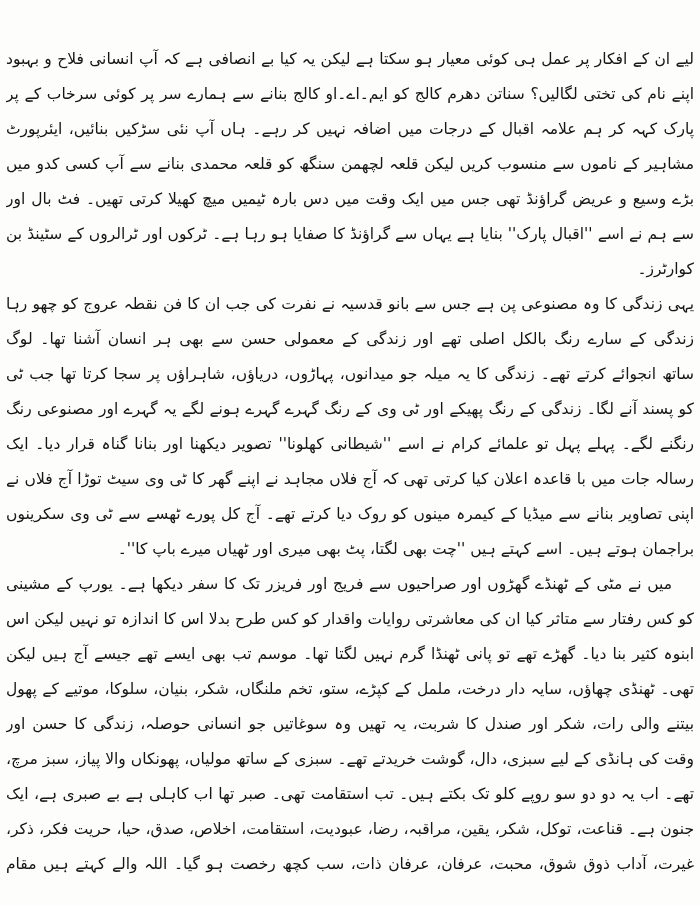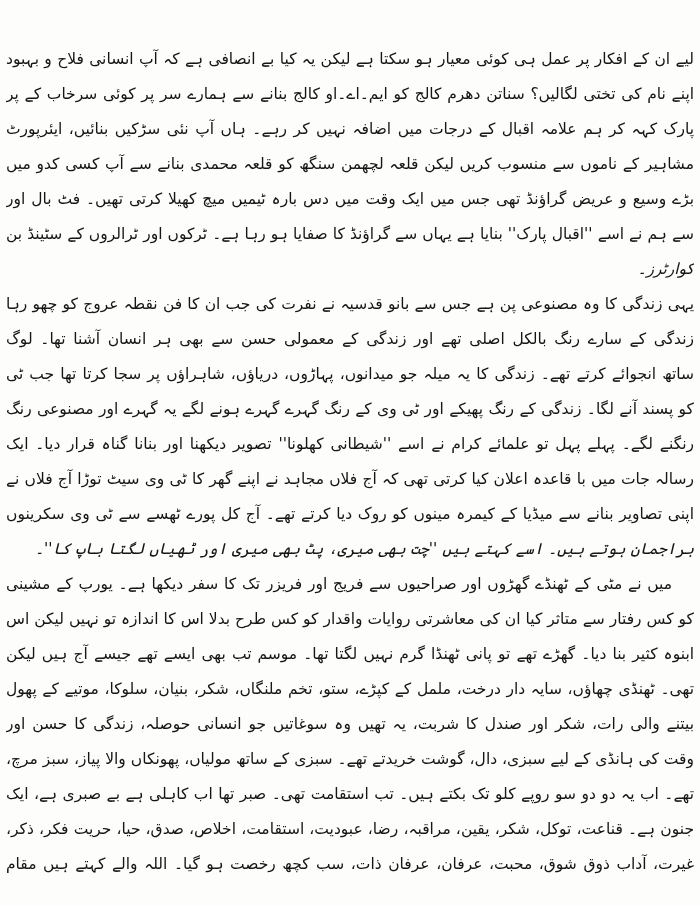--- a/index.html
+++ b/index.html
@@ -24,21 +24,21 @@
   .para { margin: 0; padding: 0; }
   .line {
     height: 35px;
     line-height: 35px;
     overflow: hidden;
     text-align: justify;
     text-align-last: justify;
     white-space: normal;
   }
   
-  .line.end { text-align-last: right; font-style: italic; }
+  .line.end { text-align-last: right; }
   
   .para:nth-child(3) .line:first-child { text-indent: 22px; }
 </style>
 </head>
 <body>
 
 <div class="page" style="background: rgb(253, 253, 252); color: rgb(21, 21, 21);">
   <div class="doc-body">
       <div class="para">
         <div class="line">لیے ان کے افکار پر عمل ہی کوئی معیار ہو سکتا ہے لیکن یہ کیا بے انصافی ہے کہ آپ انسانی فلاح و بہبود کے لیے کیے گئے غیر مسلموں کے کاموں پر</div>
@@ -50,21 +50,21 @@
         <div class="line end">کوارٹرز۔</div>
       </div>
       <div class="para">
         <div class="line">یہی زندگی کا وہ مصنوعی پن ہے جس سے بانو قدسیہ نے نفرت کی جب ان کا فن نقطہ عروج کو چھو رہا تھا۔ ان دنوں ٹی وی کی وبا نہیں پھیلی تھی</div>
         <div class="line">زندگی کے سارے رنگ بالکل اصلی تھے اور زندگی کے معمولی حسن سے بھی ہر انسان آشنا تھا۔ لوگ معمولی خوشی کو بھی اس کی پوری معنویت کے</div>
         <div class="line">ساتھ انجوائے کرتے تھے۔ زندگی کا یہ میلہ جو میدانوں، پہاڑوں، دریاؤں، شاہراؤں پر سجا کرتا تھا جب ٹی وی کی سکرین پر منتقل ہوا تو انسانوں</div>
         <div class="line">کو پسند آنے لگا۔ زندگی کے رنگ پھیکے اور ٹی وی کے رنگ گہرے گہرے ہونے لگے یہ گہرے اور مصنوعی رنگ آہستہ آہستہ معاشرے کو اپنے رنگ میں</div>
         <div class="line">رنگنے لگے۔ پہلے پہل تو علمائے کرام نے اسے ''شیطانی کھلونا'' تصویر دیکھنا اور بنانا گناہ قرار دیا۔ ایک جہادی تنظیم تو ''دور جہاد'' میں اپنے</div>
         <div class="line">رسالہ جات میں با قاعدہ اعلان کیا کرتی تھی کہ آج فلاں مجاہد نے اپنے گھر کا ٹی وی سیٹ توڑا آج فلاں نے توڑا۔ اس تنظیم کے کمانڈر صاحبان</div>
         <div class="line">اپنی تصاویر بنانے سے میڈیا کے کیمرہ مینوں کو روک دیا کرتے تھے۔ آج کل پورے ٹھسے سے ٹی وی سکرینوں اور اخبارات کے صفحات پر</div>
-        <div class="line end">براجمان ہوتے ہیں۔ اسے کہتے ہیں ''چت بھی میری، پٹ بھی میری اور ٹھیاں لگتا باپ کا''۔</div>
+        <div class="line end">براجمان ہوتے ہیں۔ اسے کہتے ہیں ''چت بھی لگتا، پٹ بھی میری اور ٹھیاں میرے باپ کا''۔</div>
       </div>
       <div class="para">
         <div class="line">میں نے مٹی کے ٹھنڈے گھڑوں اور صراحیوں سے فریج اور فریزر تک کا سفر دیکھا ہے۔ یورپ کے مشینی انقلاب نے وہاں کی معاشرتی زندگی</div>
         <div class="line">کو کس رفتار سے متاثر کیا ان کی معاشرتی روایات واقدار کو کس طرح بدلا اس کا اندازہ تو نہیں لیکن اس انقلاب نے ہمیں انسانوں سے حیوانوں کا</div>
         <div class="line">ابنوہ کثیر بنا دیا۔ گھڑے تھے تو پانی ٹھنڈا گرم نہیں لگتا تھا۔ موسم تب بھی ایسے تھے جیسے آج ہیں لیکن گرمیوں میں ایسی ''ہائے ہائے'' نہیں ہوتی</div>
         <div class="line">تھی۔ ٹھنڈی چھاؤں، سایہ دار درخت، ململ کے کپڑے، ستو، تخم ملنگاں، شکر، بنیان، سلوکا، موتیے کے پھول اور گجرے مکانات کے کوٹھوں پر</div>
         <div class="line">بیتنے والی رات، شکر اور صندل کا شربت، یہ تھیں وہ سوغاتیں جو انسانی حوصلہ، زندگی کا حسن اور طمانیت بڑھاتی تھیں۔ لوگ ایک وقت میں ایک</div>
         <div class="line">وقت کی ہانڈی کے لیے سبزی، دال، گوشت خریدتے تھے۔ سبزی کے ساتھ مولیاں، پھونکاں والا پیاز، سبز مرچ، ہرا دھنیا، پودینہ مفت ملا کرتے</div>
         <div class="line">تھے۔ اب یہ دو دو سو روپے کلو تک بکتے ہیں۔ تب استقامت تھی۔ صبر تھا اب کاہلی ہے بے صبری ہے، ایک دوسرے کو کچل کر آگے نکل جانے کا</div>
         <div class="line">جنون ہے۔ قناعت، توکل، شکر، یقین، مراقبہ، رضا، عبودیت، استقامت، اخلاص، صدق، حیا، حریت فکر، ذکر، فراست، خلق، جود و سخاوت،</div>

